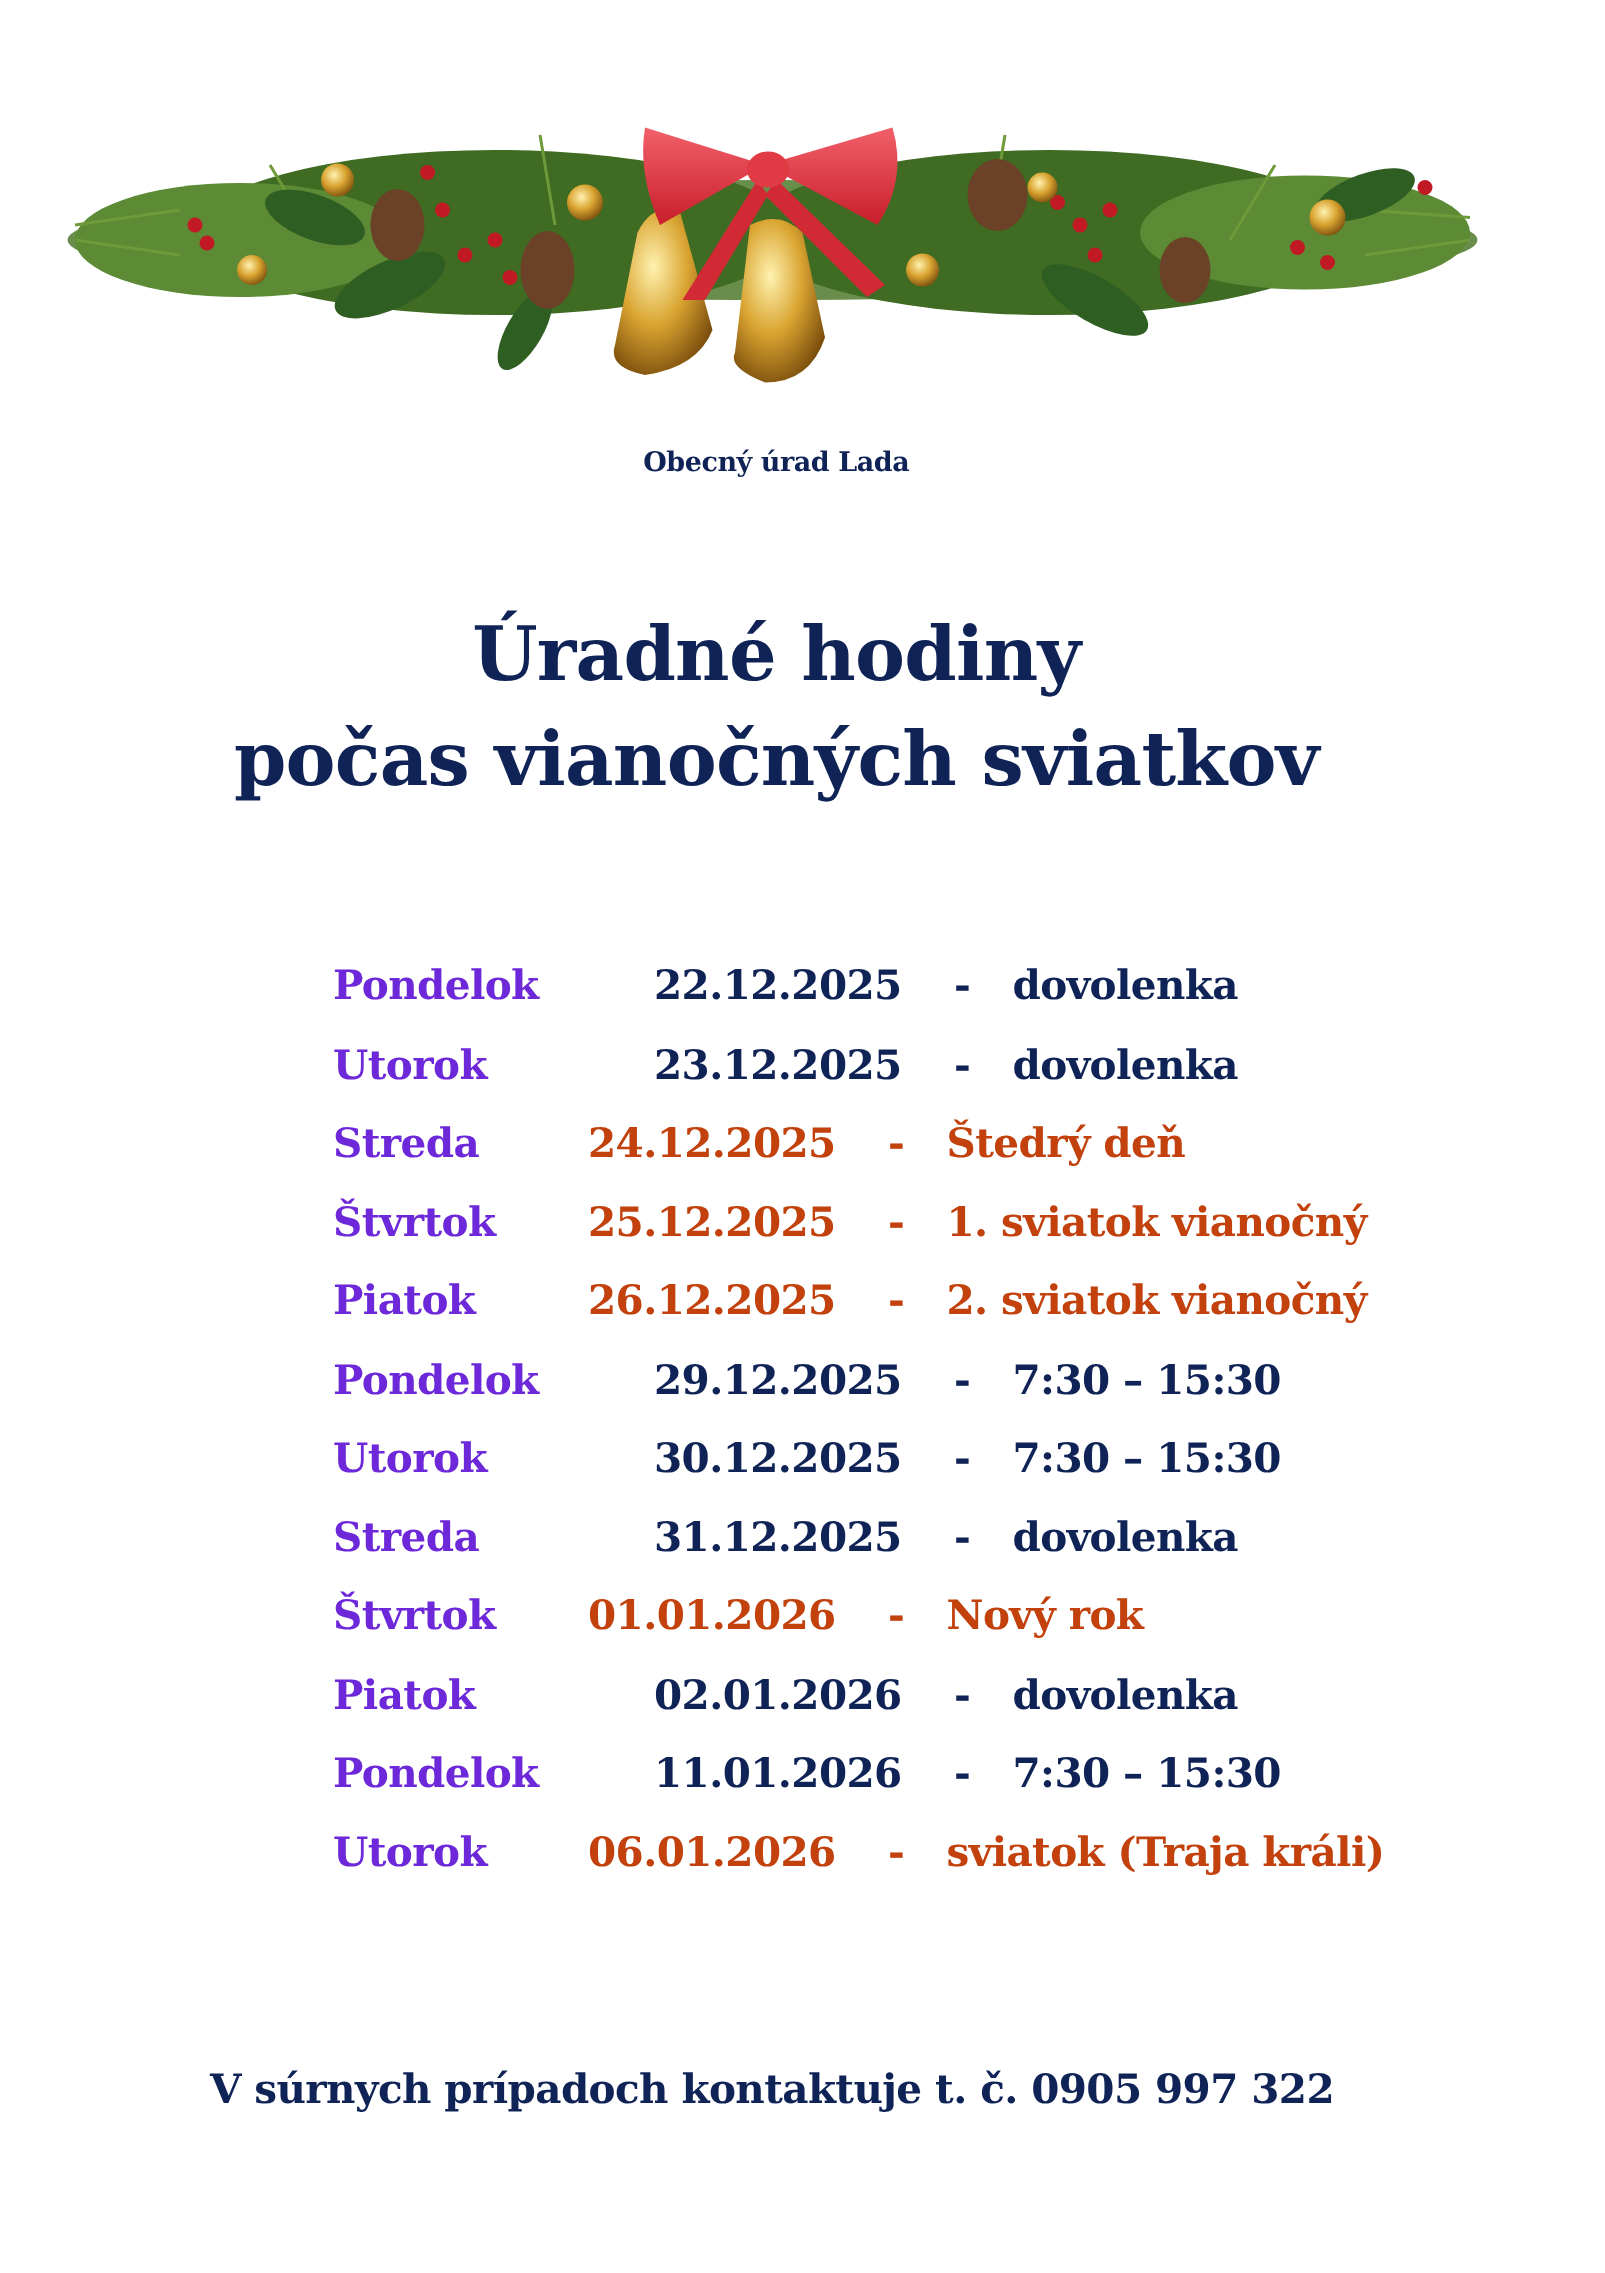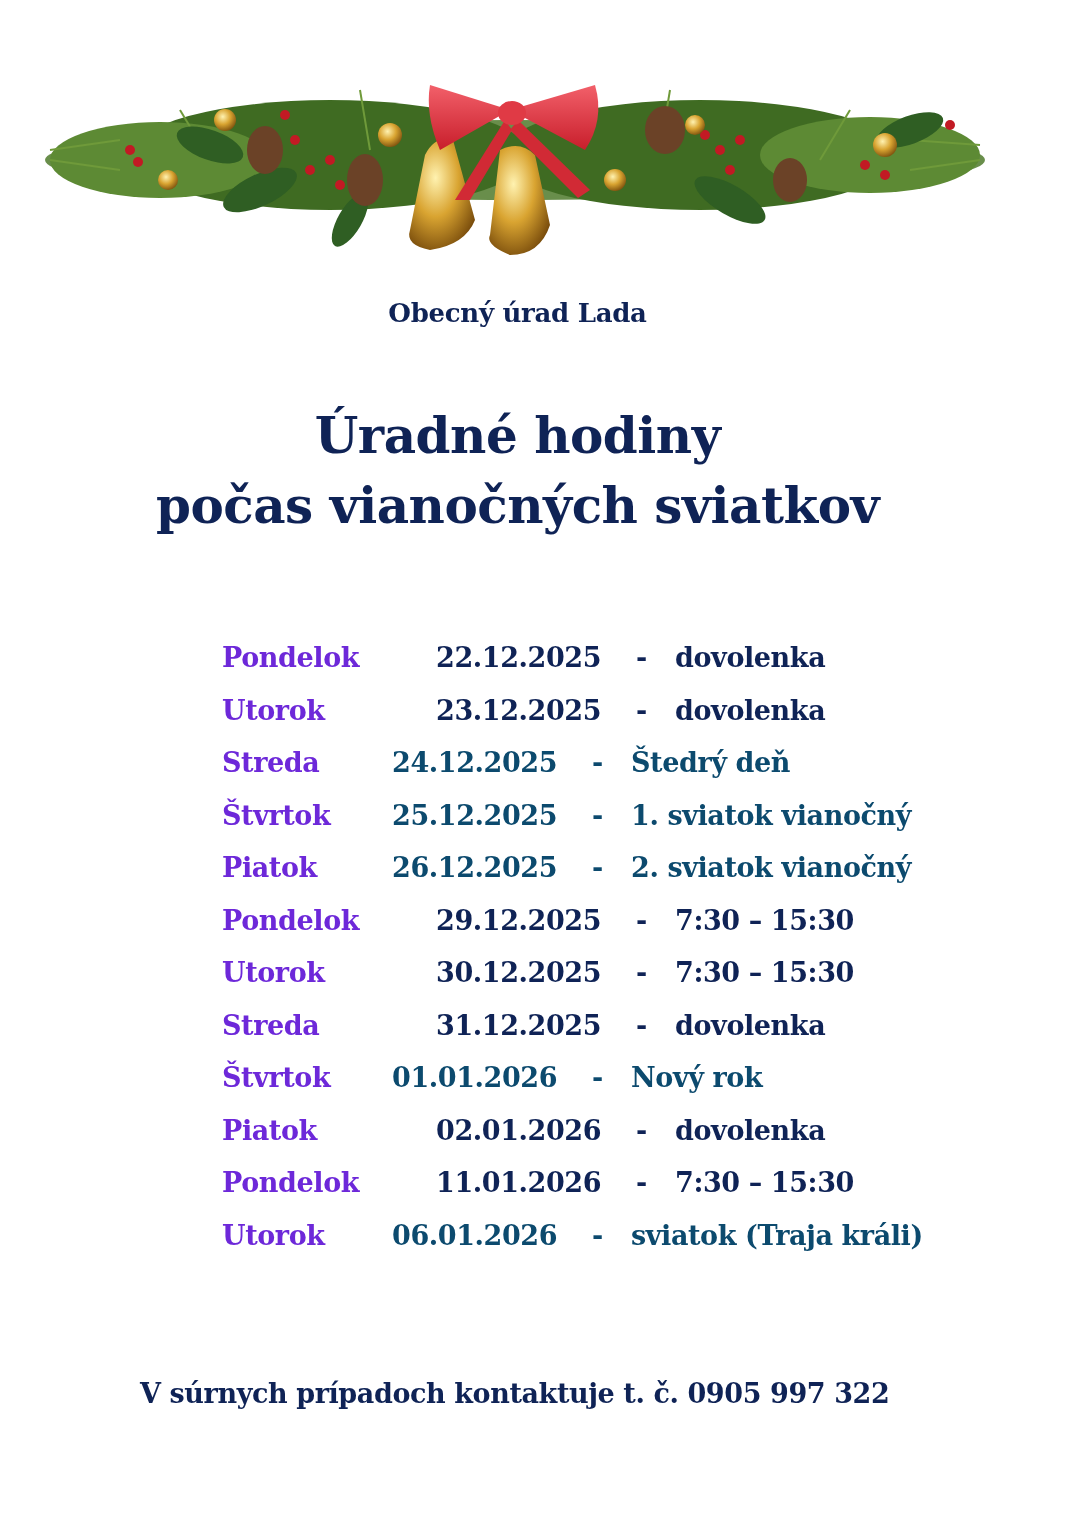--- a/index.html
+++ b/index.html
@@ -1,33 +1,33 @@
 <!DOCTYPE html>
 <html><head>
 <meta charset="utf-8">
 <style>
   html, body { margin:0; padding:0; background:#ffffff; }
   body { width:1070px; height:1515px; position:relative; overflow:hidden;
          font-family:"DejaVu Serif", "Liberation Serif", serif; }
   .garland { position:absolute; left:30px; top:50px; width:970px; height:210px; }
   .org { position:absolute; left:0; width:1035px; top:298px; text-align:center;
-         font-size:26px; font-weight:bold; color:#0f2356; letter-spacing:-0.3px; }
+         font-size:18px; font-weight:bold; color:#0f2356; letter-spacing:-0.3px; }
   .title { position:absolute; left:0; width:1035px; text-align:center;
            font-size:50px; font-weight:bold; color:#0f2356; letter-spacing:-0.5px; }
   .t1 { top:406px; }
   .t2 { top:476px; }
   .schedule { position:absolute; left:222px; top:642px; }
   .row { position:relative; height:52.5px; font-size:27px; font-weight:bold; white-space:nowrap; letter-spacing:-0.4px; }
   .row span { position:absolute; top:0; }
   .day { left:0; color:#6d28d9; }
   .date { left:170px; }
   .dash { left:370px; }
   .note { left:409px; }
   .blue { color:#0f2356;margin-left:44px; }
-  .red { color:#0c4a6e; }
+  .red { color:#c2410c; }
   .contact { position:absolute; left:140px; top:1378px; font-size:27px; font-weight:bold;
              color:#0f2356; letter-spacing:-0.4px; white-space:nowrap; }
 </style>
 </head>
 <body>
 
 <svg class="garland" viewBox="0 0 970 210">
   <defs>
     <radialGradient id="gold" cx="40%" cy="35%" r="70%">
       <stop offset="0%" stop-color="#fff2b0"></stop>

